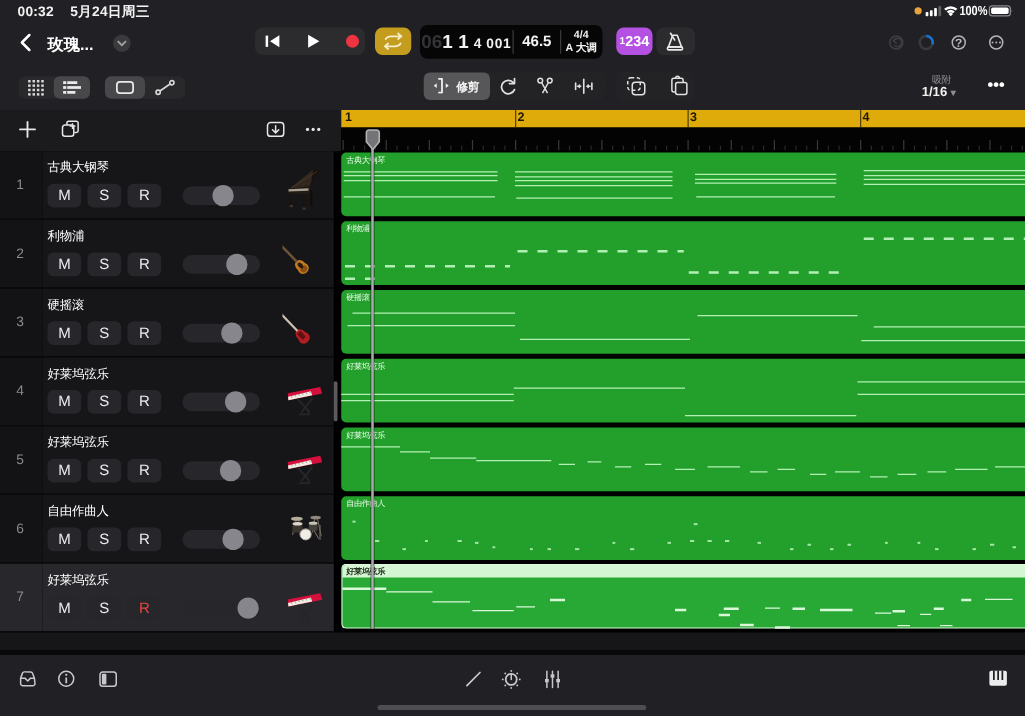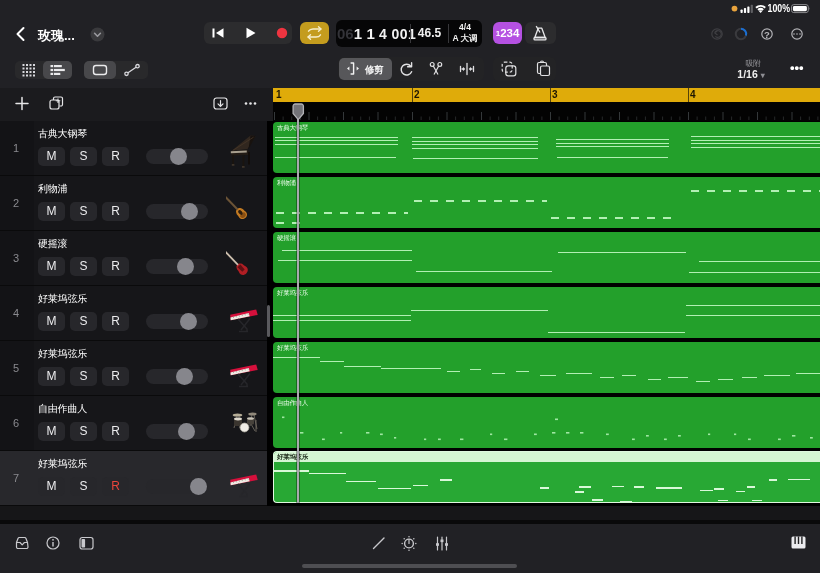--- a/index.html
+++ b/index.html
@@ -3,20 +3,21 @@
 <style>
   html,body{margin:0;padding:0;background:#000;}
   *{box-sizing:border-box;}
   #app{position:relative;width:820px;height:573px;background:#000;overflow:hidden;
        font-family:"Liberation Sans",sans-serif;-webkit-font-smoothing:antialiased;}
   .abs{position:absolute;}
 </style></head><body>
 <div id="app">
 
 <div class="abs" style="left:0;top:0;width:820px;height:88px;background:#212125;"></div>
+<div class="abs" style="left:14px;top:2px;width:300px;height:14px;color:#f2f2f2;font-size:11px;font-weight:bold;letter-spacing:0.2px;">00:32<span style="display:inline-block;width:13px;"></span>5月24日周三</div>
 <svg class="abs" style="left:722px;top:0px;" width="98" height="17" viewBox="0 0 98 17">
 <circle cx="12.5" cy="8.6" r="2.9" fill="#e8a33d"></circle>
 <g fill="#fff">
 <rect x="18.5" y="9.6" width="2.2" height="3.3" rx="0.7"></rect>
 <rect x="21.9" y="8.1" width="2.2" height="4.8" rx="0.7"></rect>
 <rect x="25.3" y="6.4" width="2.2" height="6.5" rx="0.7"></rect>
 <rect x="28.7" y="4.8" width="2.2" height="8.1" rx="0.7" fill="#5f5f63"></rect>
 </g>
 <g fill="#fff">
 <path d="M33.3 7 a8 8 0 0 1 10.6 0 l-1.4 1.45 a6 6 0 0 0 -7.8 0 Z"></path>
@@ -49,21 +50,21 @@
 <svg class="abs" style="left:300px;top:22px;" width="29" height="22" viewBox="0 0 29 22">
 <g stroke="#f6eecb" stroke-width="1.4" fill="none" stroke-linecap="round">
 <path d="M8.5 9.2 C9.5 7.6 11 7 13 7 L20.5 7"></path>
 <path d="M18.5 4.8 L21 7 L18.5 9.2"></path>
 <path d="M20.5 12.8 C19.5 14.4 18 15 16 15 L8.5 15"></path>
 <path d="M10.5 12.8 L8 15 L10.5 17.2"></path>
 </g>
     </svg>
 <div class="abs" style="left:336px;top:20px;width:146px;height:27px;background:#060607;border-radius:6px;"></div>
 <div class="abs" style="left:337px;top:20px;width:72px;height:27px;line-height:27px;text-align:center;color:#f2f2f2;white-space:nowrap;">
-<span style="font-size:15px;font-weight:bold;color:#333338;">06</span><span style="font-size:15px;font-weight:bold;">1</span><span style="font-size:15px;font-weight:bold;margin-left:4.5px;">1</span><span style="font-size:14px;font-weight:bold;margin-left:4px;letter-spacing:0.5px;margin-top:28px;">4 001</span></div>
+<span style="font-size:15px;font-weight:bold;color:#333338;">06</span><span style="font-size:15px;font-weight:bold;">1</span><span style="font-size:15px;font-weight:bold;margin-left:4.5px;">1</span><span style="font-size:11px;font-weight:bold;margin-left:4px;letter-spacing:0.5px;margin-top:28px;">4 001</span></div>
 <div class="abs" style="left:410px;top:24px;width:1px;height:19px;background:#38383b;"></div>
 <div class="abs" style="left:411px;top:20px;width:37px;height:27px;line-height:27px;text-align:center;color:#f2f2f2;font-size:12px;font-weight:bold;">46.5</div>
 <div class="abs" style="left:448px;top:24px;width:1px;height:19px;background:#38383b;"></div>
 <div class="abs" style="left:448px;top:22px;width:34px;height:24px;text-align:center;color:#f2f2f2;font-size:8.5px;font-weight:bold;line-height:11px;letter-spacing:0px;">4/4<br>A 大调</div>
 <div class="abs" style="left:493px;top:22px;width:29px;height:22px;background:#b551e2;border-radius:6px;color:#fff;text-align:center;line-height:22px;font-size:11.5px;font-weight:bold;"><span style="font-size:8px;vertical-align:1.5px;">1</span>234</div>
 <div class="abs" style="left:525px;top:22px;width:31px;height:22px;background:#2c2c2e;border-radius:6px;"></div>
 <svg class="abs" style="left:525px;top:22px;" width="31" height="22" viewBox="0 0 31 22">
 <g stroke="#e8e8ea" stroke-width="1.3" fill="none" stroke-linejoin="round">
 <path d="M13.2 6.2 L9.8 15.5 L20.2 15.5 L16.8 6.2 Z"></path>
 <path d="M15 10.5 L11.2 4.2"></path>

